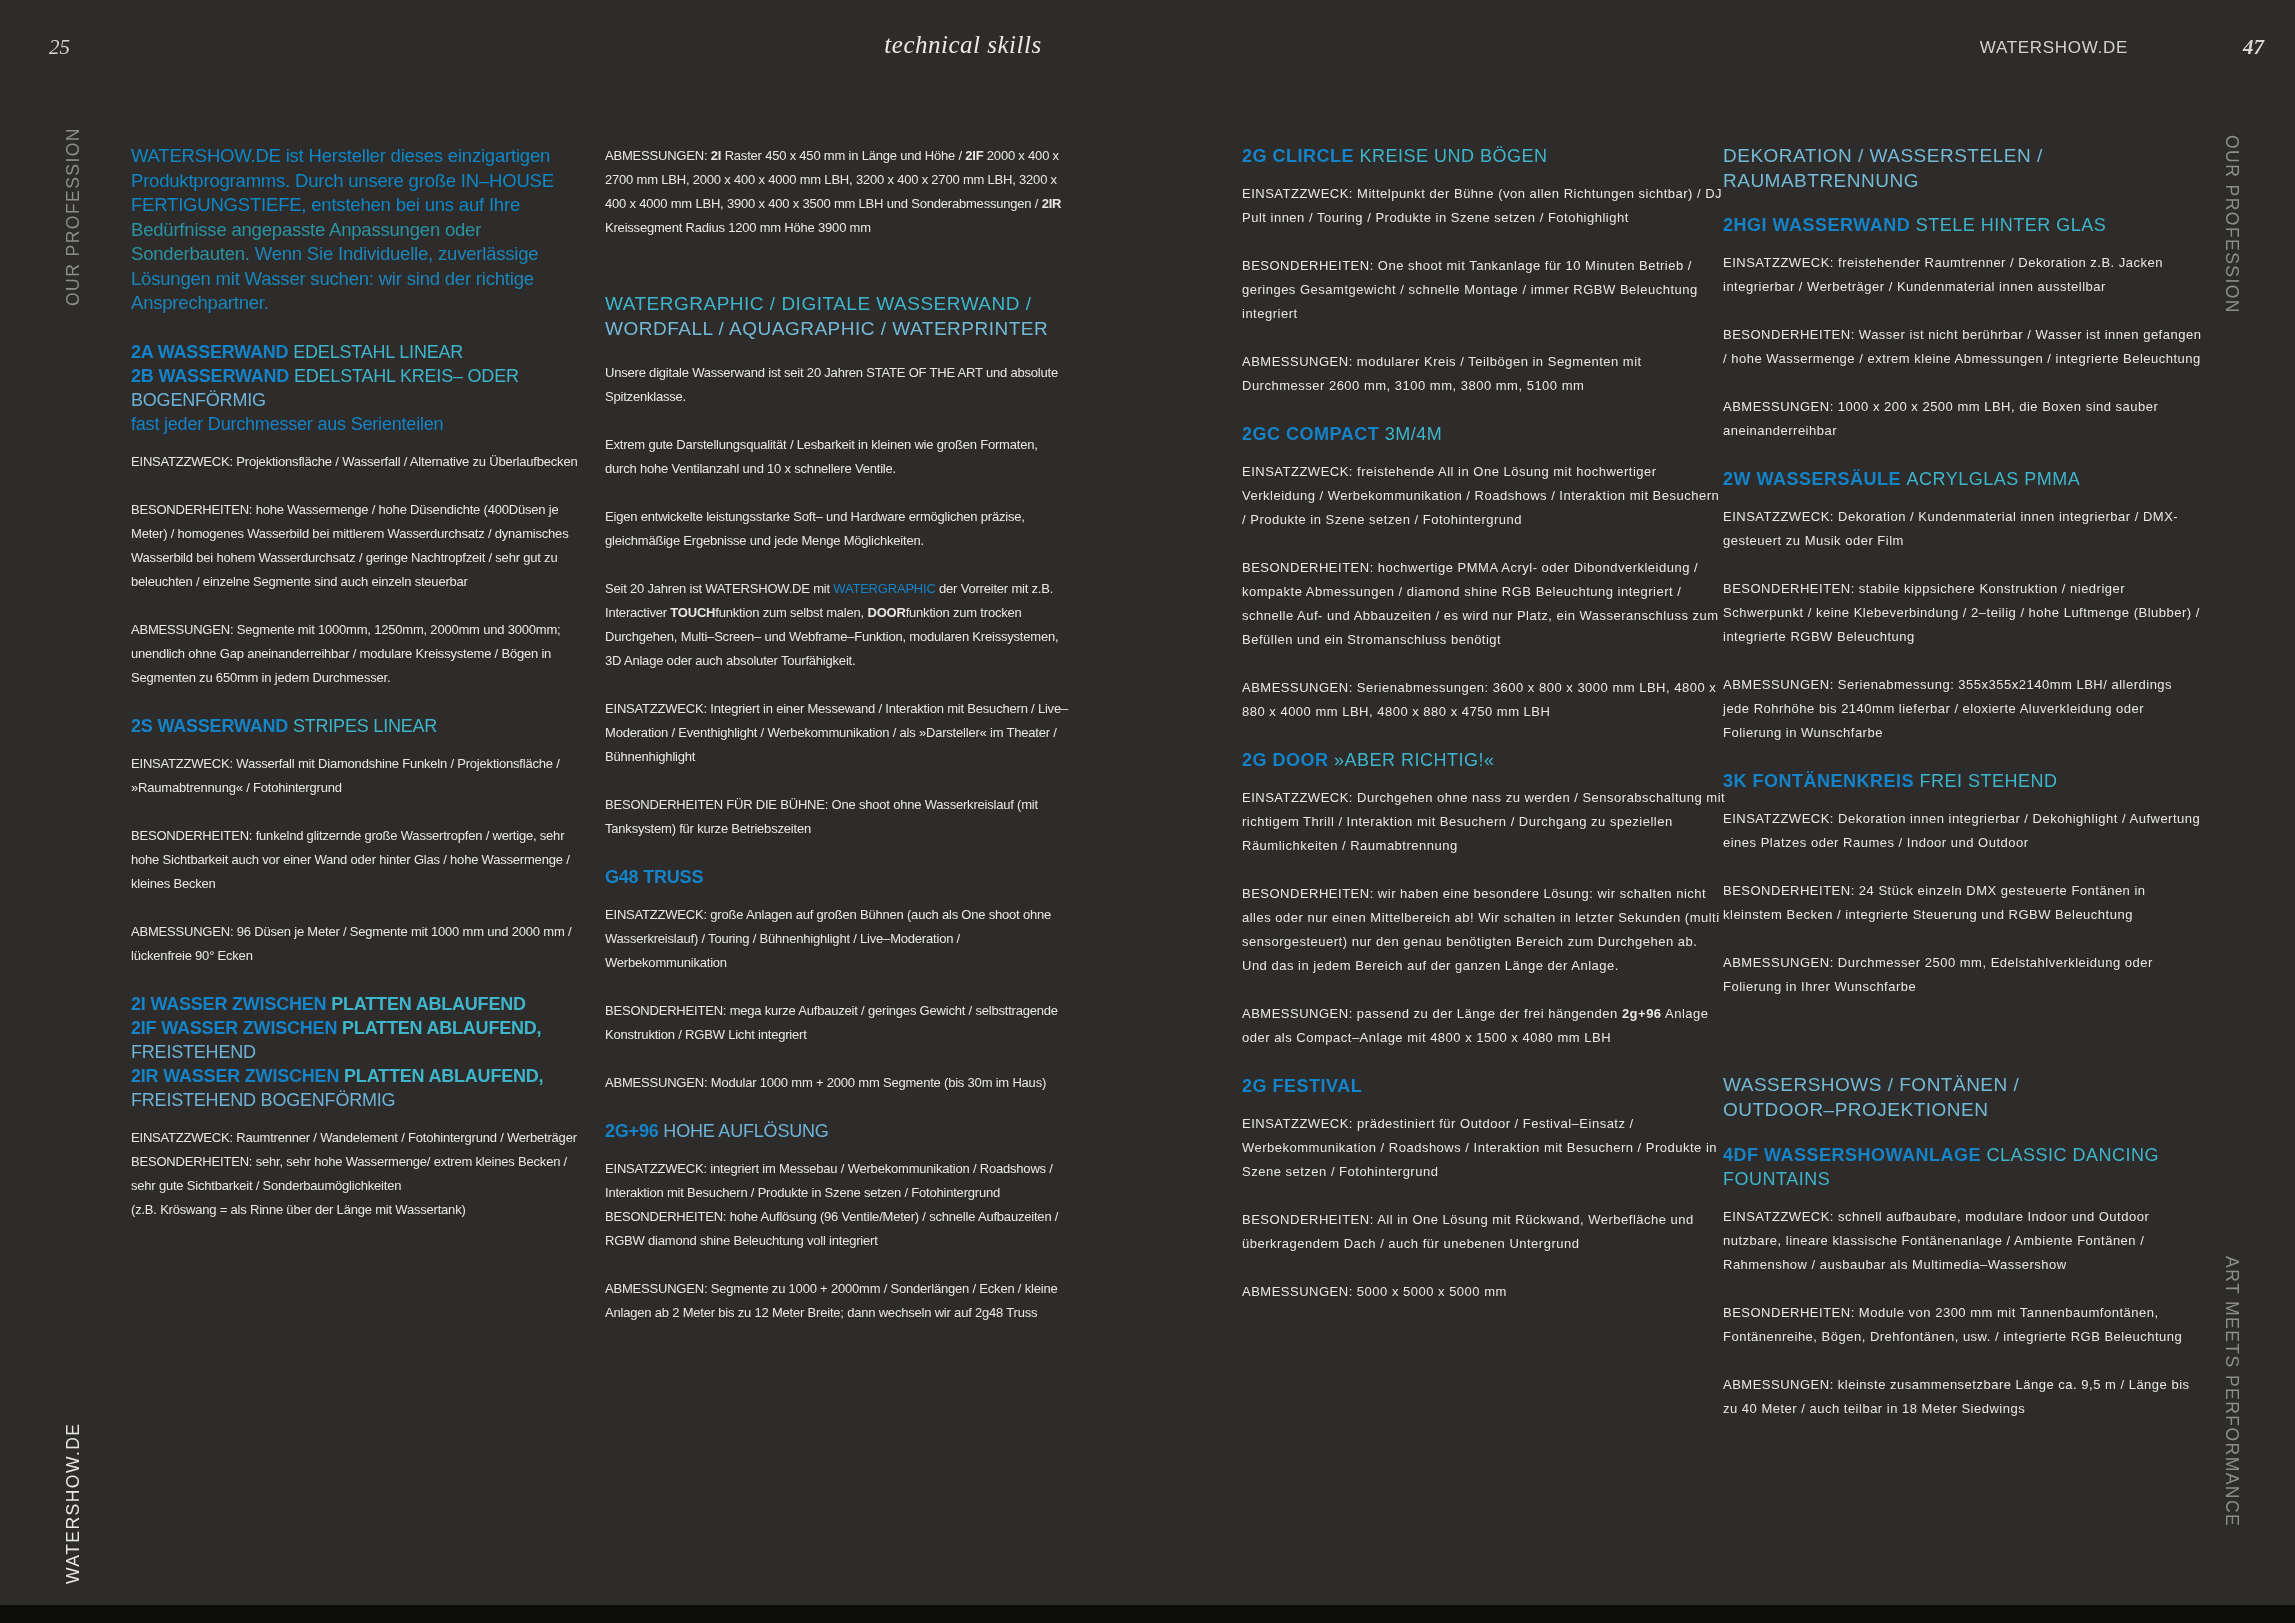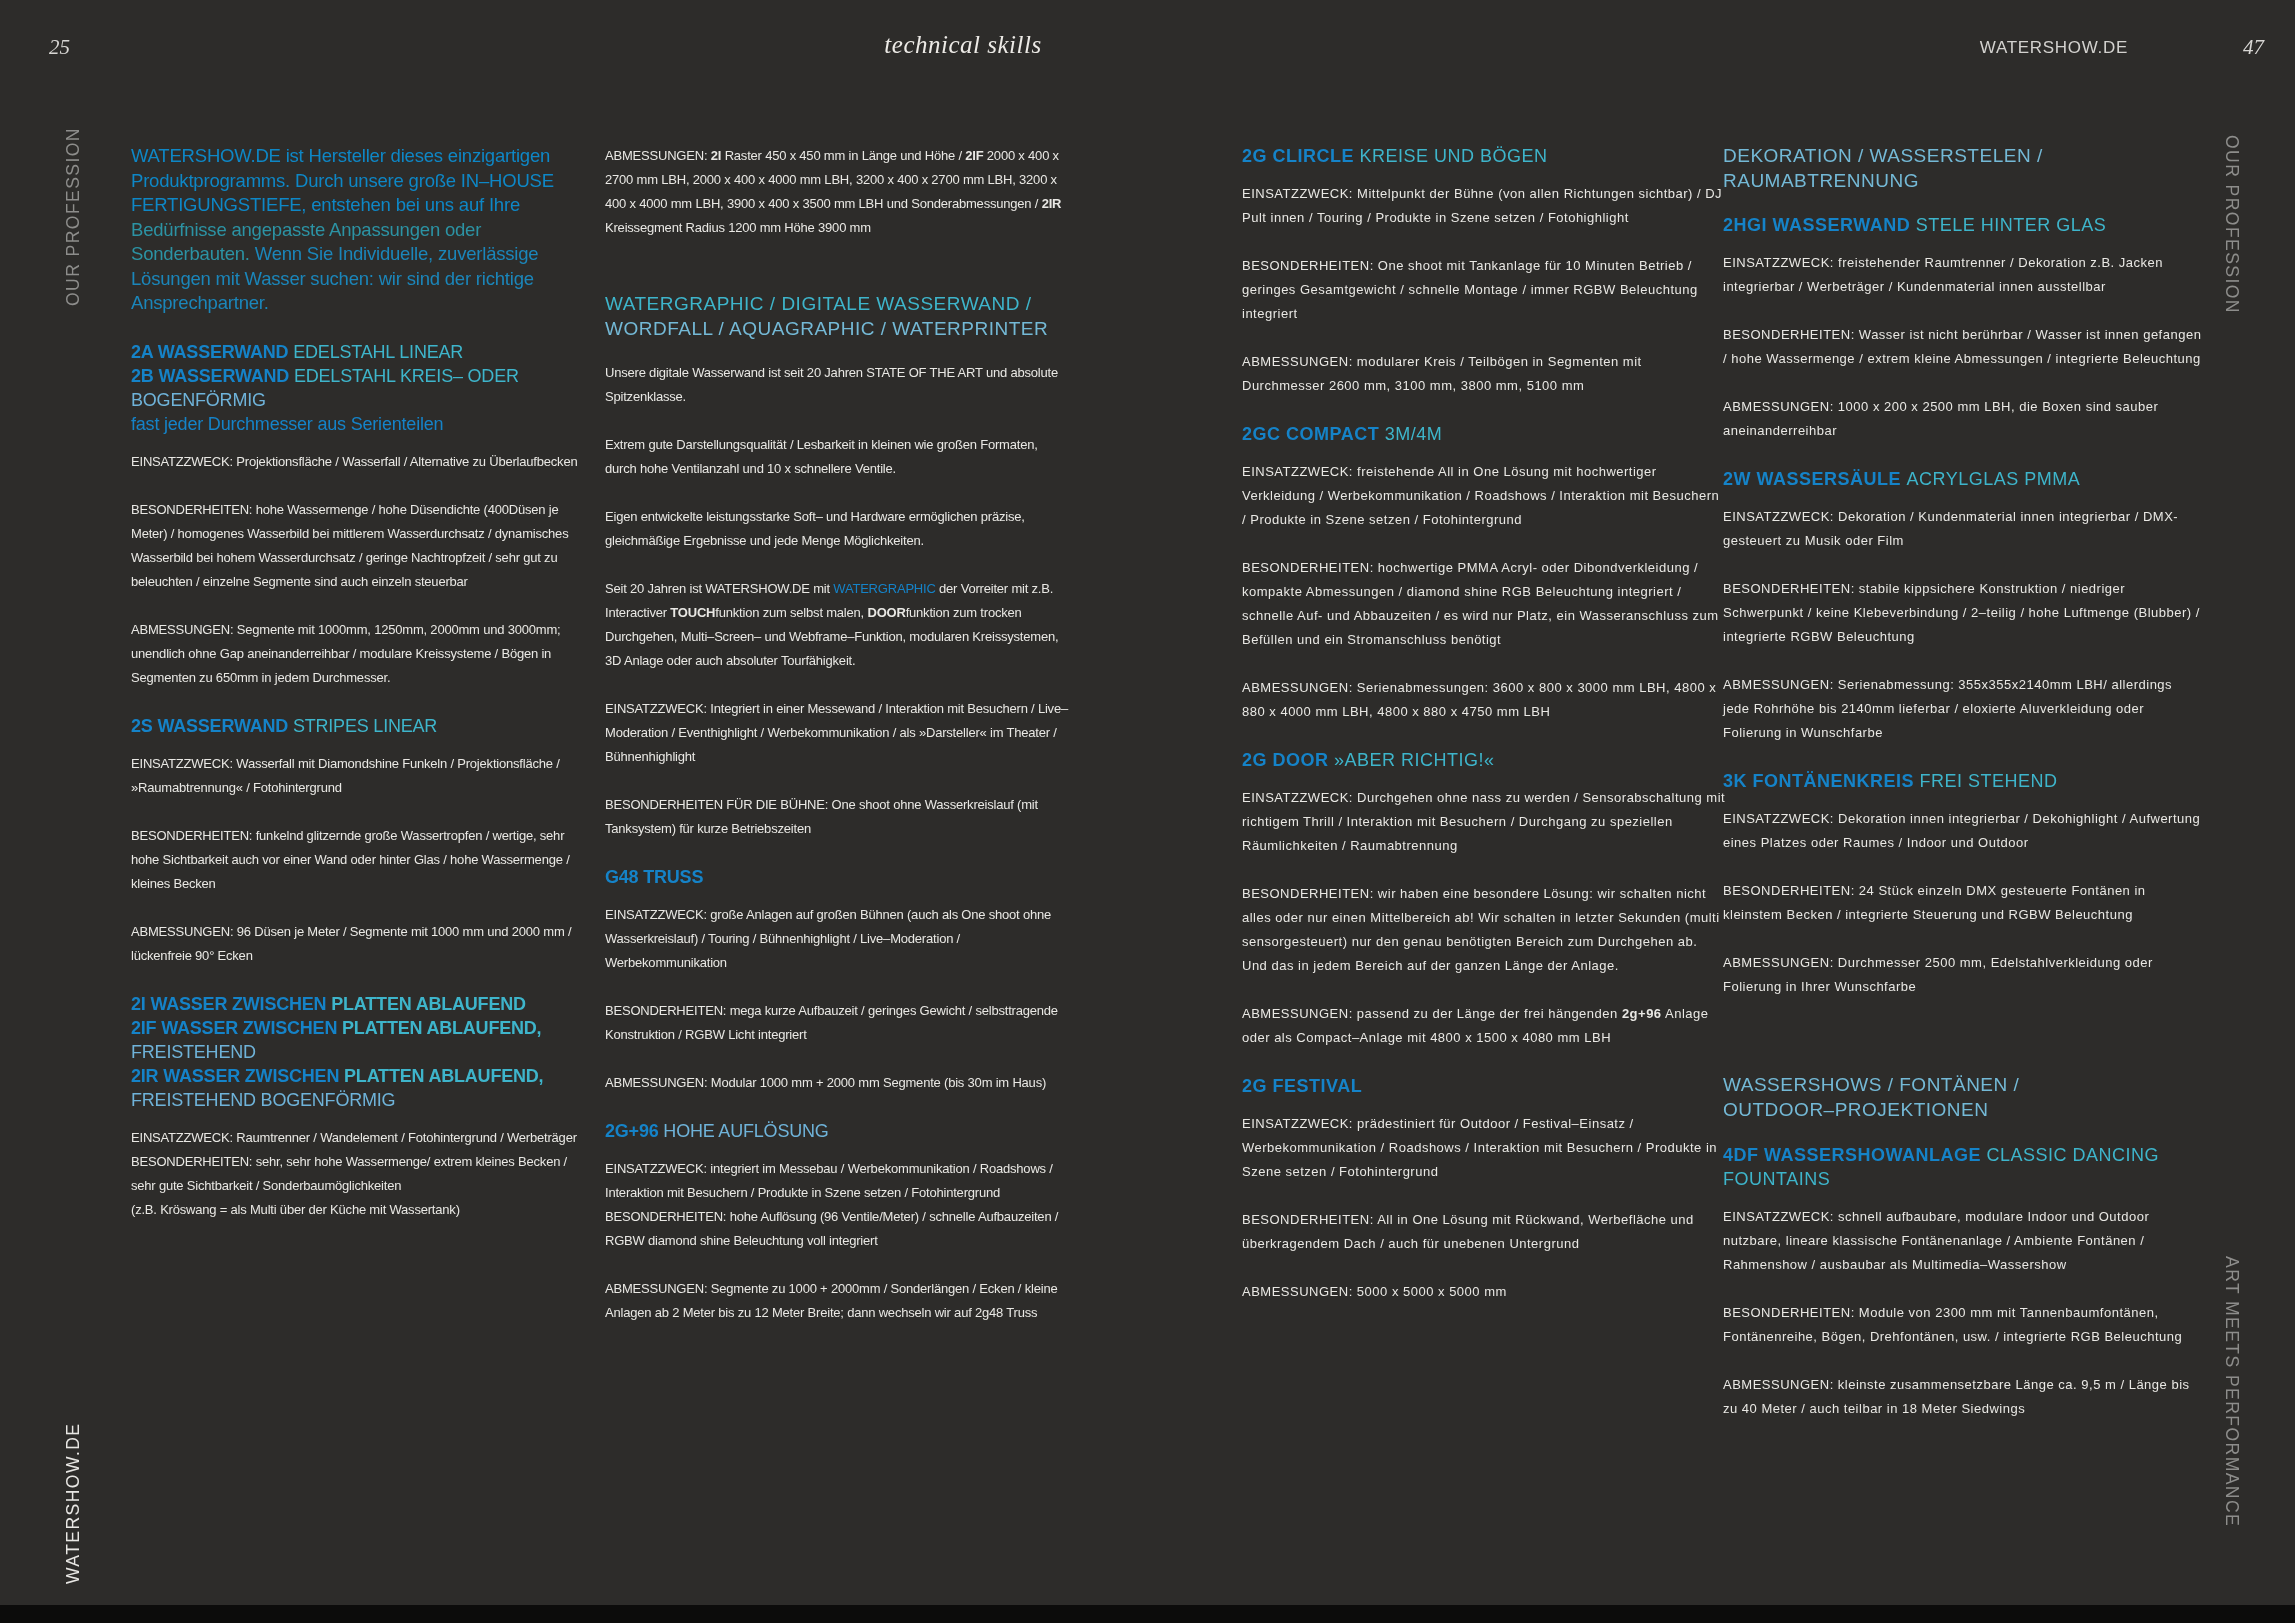--- a/index.html
+++ b/index.html
@@ -9,21 +9,21 @@
     font-family:"Liberation Sans", sans-serif;
     -webkit-font-smoothing:antialiased;
   }
   
   .pagenum{
     position:absolute;top:35px;
     font-family:"Liberation Serif", serif;font-style:italic;
     font-size:21px;color:#d8d7d4;
   }
   #pagenum-left{left:49px;}
-  #pagenum-right{left:2243px;}
+  #pagenum-right{left:2243px;font-weight:bold;}
   #center-header{
     position:absolute;left:824px;top:30.5px;width:278px;text-align:center;
     font-family:"Liberation Serif", serif;font-style:italic;
     font-size:25px;color:#eceae6;letter-spacing:0.5px;
   }
   #brand-header{
     position:absolute;right:167px;top:38px;
     font-size:17px;color:#d3d2cf;letter-spacing:0.7px;font-weight:400;
   }
   .vlabel{
@@ -102,21 +102,21 @@
     <div class="block para"><span class="seg-n">ABMESSUNGEN: 96 Düsen je Meter / Segmente mit 1000 mm und 2000 mm / lückenfreie 90° Ecken</span></div>
     <div class="block product">
       <div class="hline"><span class="seg-blue">2I WASSER ZWISCHEN </span><span class="seg-tealb">PLATTEN ABLAUFEND</span></div>
       <div class="hline"><span class="seg-blue">2IF WASSER ZWISCHEN </span><span class="seg-tealb">PLATTEN ABLAUFEND,</span></div>
       <div class="hline"><span class="seg-lb">FREISTEHEND</span></div>
       <div class="hline"><span class="seg-blue">2IR WASSER ZWISCHEN </span><span class="seg-tealb">PLATTEN ABLAUFEND,</span></div>
       <div class="hline"><span class="seg-lb">FREISTEHEND BOGENFÖRMIG</span></div>
     </div>
     <div class="block para tight"><span class="seg-n">EINSATZZWECK: Raumtrenner / Wandelement / Fotohintergrund / Werbeträger</span></div>
     <div class="block para tight"><span class="seg-n">BESONDERHEITEN: sehr, sehr hohe Wassermenge/ extrem kleines Becken / sehr gute Sichtbarkeit / Sonderbaumöglichkeiten</span></div>
-    <div class="block para"><span class="seg-n">(z.B. Kröswang = als Multi über der Küche mit Wassertank)</span></div>
+    <div class="block para"><span class="seg-n">(z.B. Kröswang = als Rinne über der Länge mit Wassertank)</span></div>
   </div>
 <div id="col-2" class="col">
     <div class="block para"><span class="seg-n">ABMESSUNGEN: </span><span class="seg-b">2I </span><span class="seg-n">Raster 450 x 450 mm in Länge und Höhe / </span><span class="seg-b">2IF </span><span class="seg-n">2000 x 400 x 2700 mm LBH, 2000 x 400 x 4000 mm LBH, 3200 x 400 x 2700 mm LBH, 3200 x 400 x 4000 mm LBH, 3900 x 400 x 3500 mm LBH und Sonderabmessungen / </span><span class="seg-b">2IR </span><span class="seg-n">Kreissegment Radius 1200 mm Höhe 3900 mm</span></div>
     <div class="block section gap-lg">
       <div class="hline"><span class="seg-tealh">WATERGRAPHIC / DIGITALE WASSERWAND /</span></div>
       <div class="hline"><span class="seg-lbh">WORDFALL / AQUAGRAPHIC / WATERPRINTER</span></div>
     </div>
     <div class="block para"><span class="seg-n">Unsere digitale Wasserwand ist seit 20 Jahren STATE OF THE ART und absolute Spitzenklasse.</span></div>
     <div class="block para"><span class="seg-n">Extrem gute Darstellungsqualität / Lesbarkeit in kleinen wie großen Formaten, durch hohe Ventilanzahl und 10 x schnellere Ventile.</span></div>
     <div class="block para"><span class="seg-n">Eigen entwickelte leistungsstarke Soft– und Hardware ermöglichen präzise, gleichmäßige Ergebnisse und jede Menge Möglichkeiten.</span></div>

